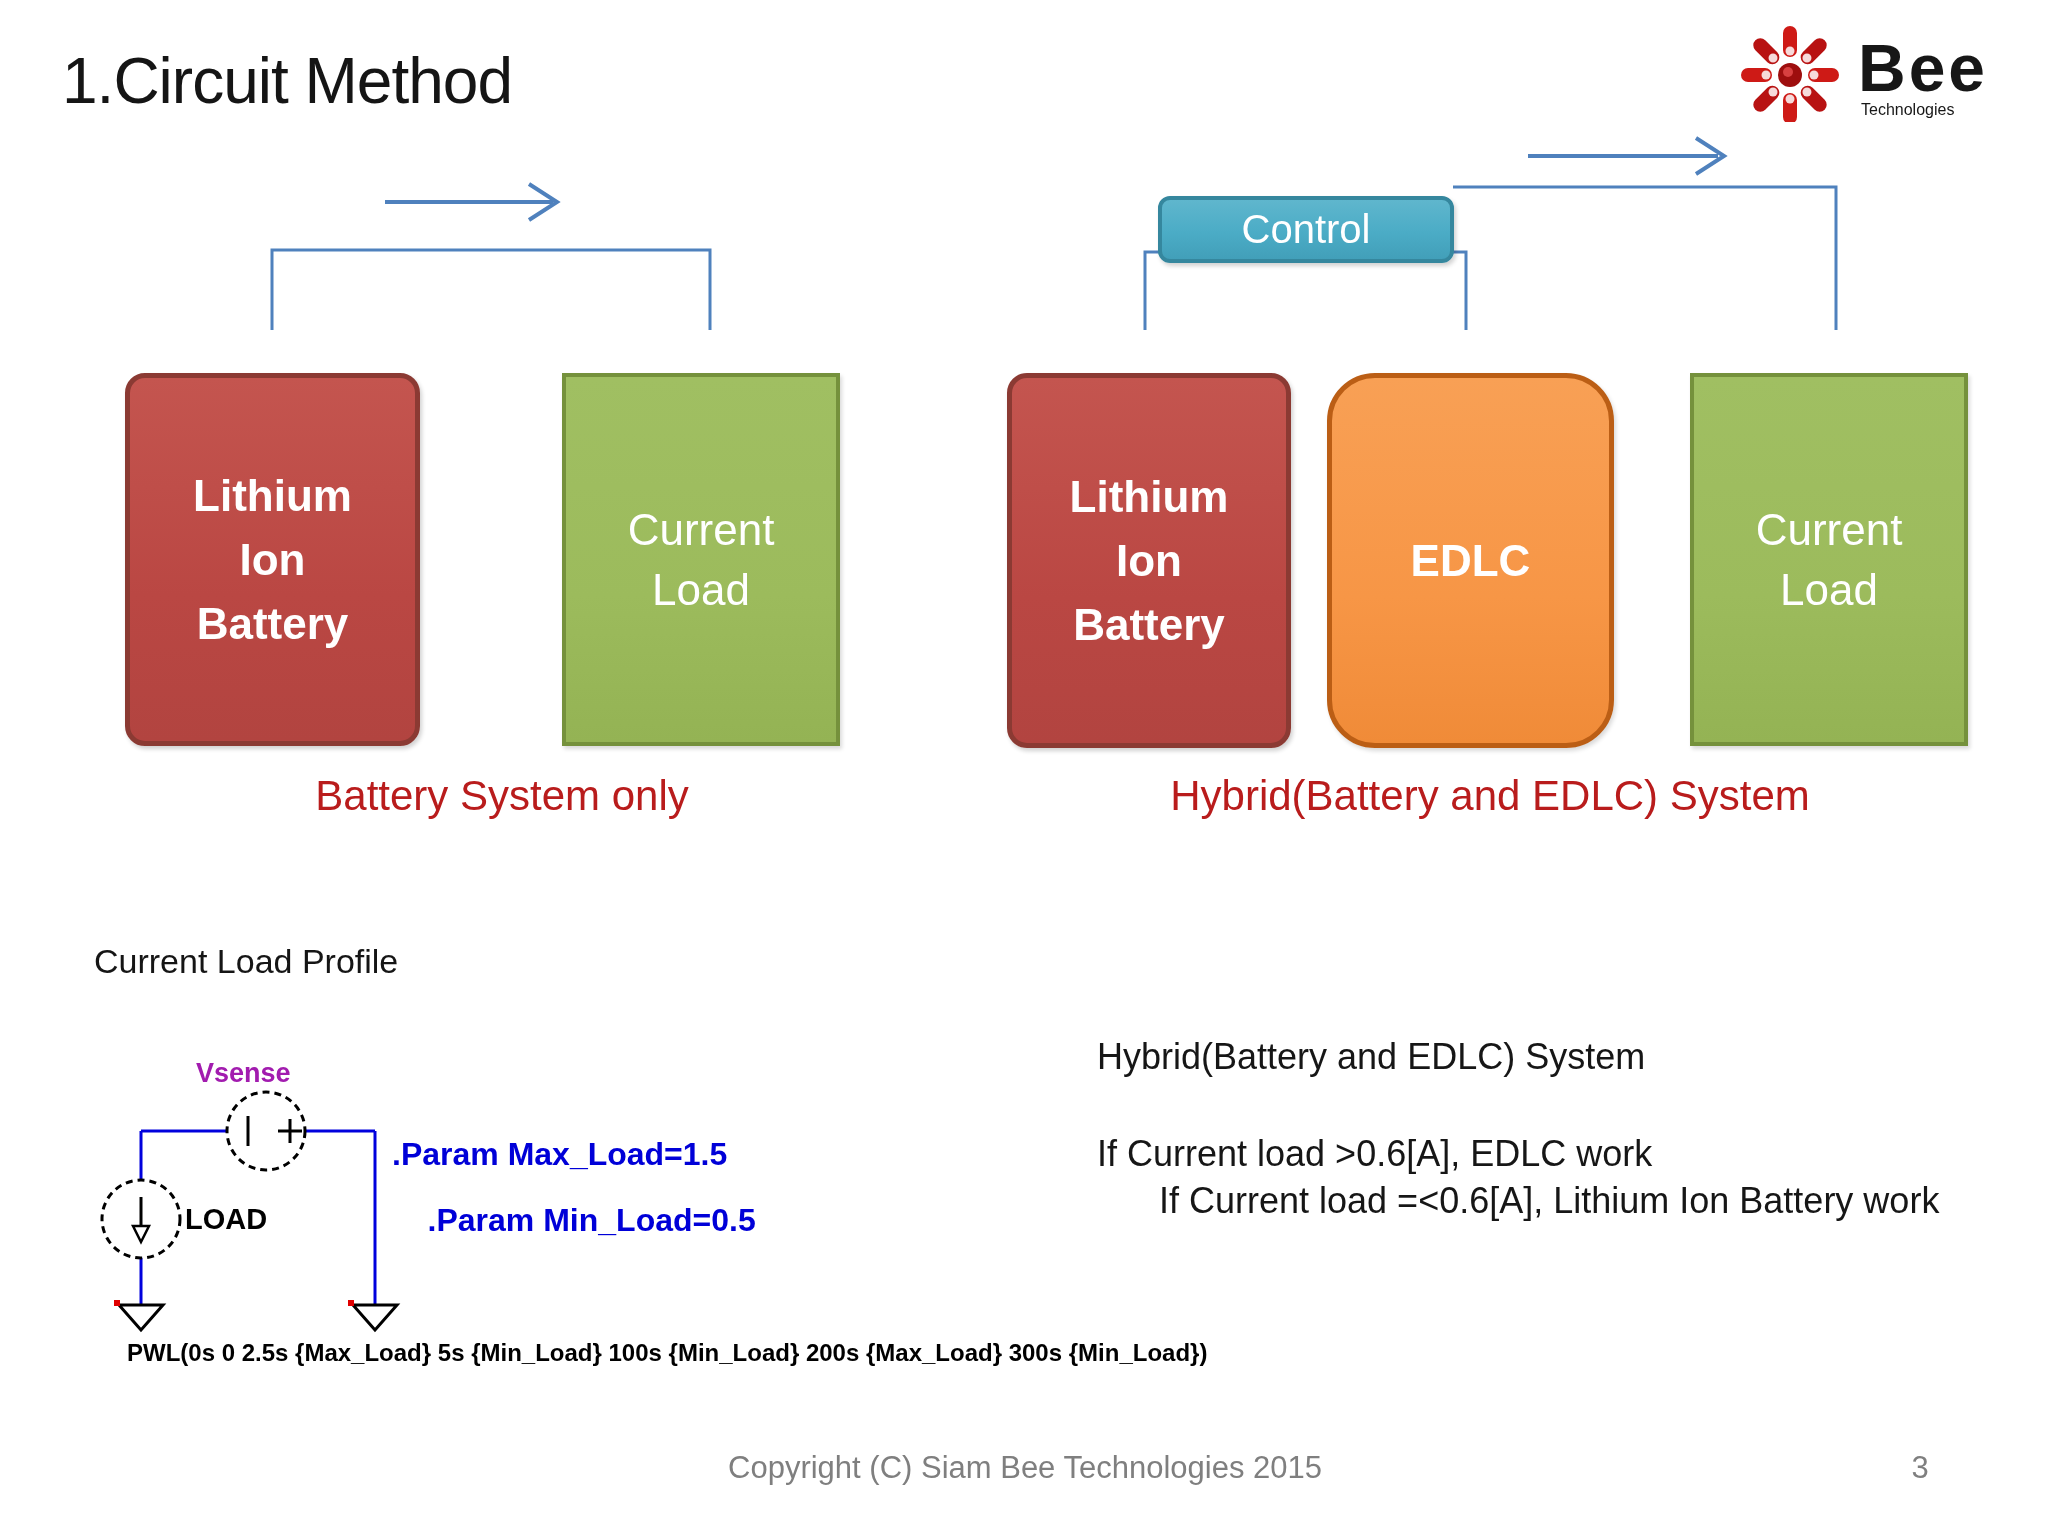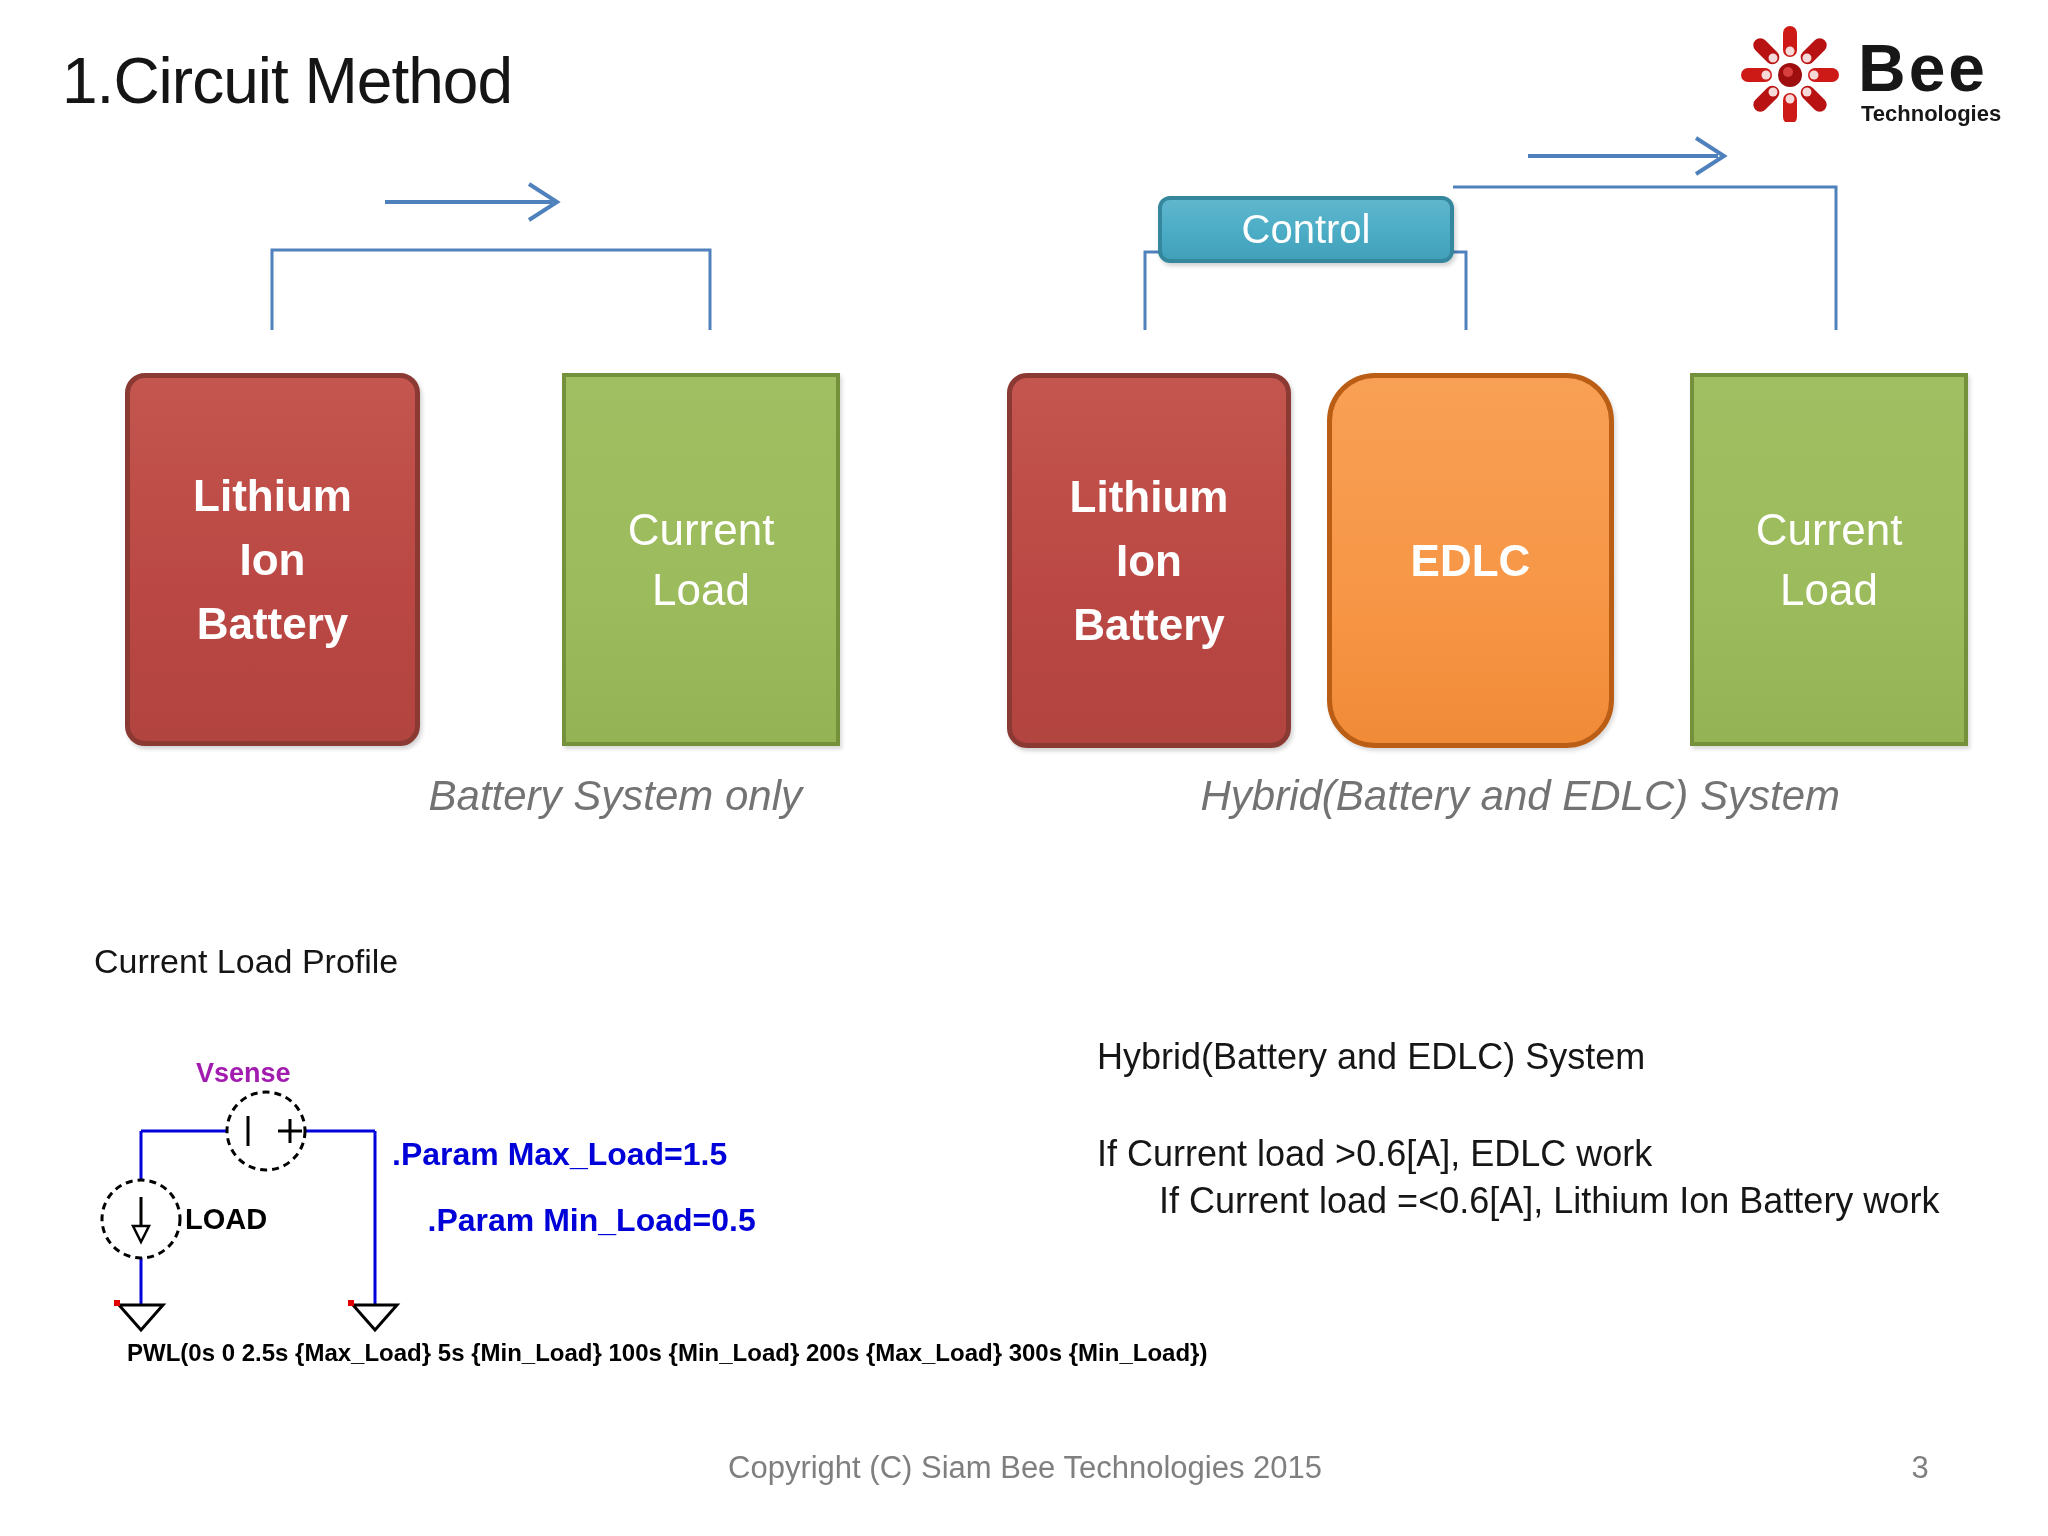--- a/index.html
+++ b/index.html
@@ -4,38 +4,38 @@
 <style>
   html,body{margin:0;padding:0;background:#ffffff;}
   .slide{position:relative;width:2048px;height:1536px;background:#ffffff;overflow:hidden;
          font-family:"Liberation Sans",sans-serif;color:#1a1a1a;}
   .abs{position:absolute;}
   .slide-title{left:62px;top:44px;font-size:64px;font-weight:500;letter-spacing:-1px;color:#151515;}
 
   
   .logo{left:1740px;top:22px;width:300px;height:105px;}
   .logo-brand{position:absolute;left:118px;top:8px;font-size:66px;font-weight:700;color:#171717;letter-spacing:3px;}
-  .logo-sub{position:absolute;left:121px;top:79px;font-size:22px;font-weight:700;color:#171717;letter-spacing:0px;text-align:center;}
+  .logo-sub{position:absolute;left:121px;top:79px;font-size:16px;font-weight:400;color:#171717;letter-spacing:0px;text-align:center;}
 
   
   .dbox{display:flex;flex-direction:column;align-items:center;justify-content:center;
         text-align:center;color:#ffffff;box-sizing:border-box;margin-top:43px;}
   .box-red{background:linear-gradient(180deg,#C4554F 0%,#BA4743 60%,#B24440 100%);
            border:5px solid #8B3A33;border-radius:20px;box-shadow:2px 3px 4px rgba(0,0,0,0.18);}
   .box-green{background:linear-gradient(180deg,#A0BF62 0%,#9CBB5C 60%,#94B354 100%);
            border:4px solid #75913C;box-shadow:2px 3px 4px rgba(0,0,0,0.15);}
   .box-orange{background:linear-gradient(180deg,#F8A055 0%,#F79646 60%,#F08B38 100%);
            border:5px solid #BB5E15;border-radius:48px;box-shadow:2px 3px 4px rgba(0,0,0,0.15);}
   .box-control{background:linear-gradient(180deg,#5FB6CD 0%,#4BACC6 55%,#429FB9 100%);
            border:4px solid #35879E;border-radius:12px;box-shadow:2px 3px 4px rgba(0,0,0,0.18);}
   .bold-lines{font-weight:700;font-size:44px;line-height:64px;}
   .reg-lines{font-weight:400;font-size:44px;line-height:60px;}
   .control-label{font-weight:400;font-size:40px;color:#ffffff;}
 
-  .caption{font-size:42px;color:#737373;text-align:right;font-style:italic;}
+  .caption{font-size:42px;color:#b91c1c;text-align:center;}
 
   .section-heading{left:94px;top:942px;font-size:34px;color:#151515;}
 
   
   .vsense-label{left:196px;top:1058px;width:140px;text-align:left;font-size:27px;font-weight:700;color:#a21caf;}
   .load-label{left:185px;top:1203px;font-size:29px;font-weight:700;color:#000;}
   .param-text{left:392px;top:1138px;font-size:32px;font-weight:700;color:#0000D8;line-height:33px;white-space:pre;}
   .pwl-text{left:127px;top:1339px;font-size:24px;font-weight:700;color:#000;white-space:pre;}
 
   

